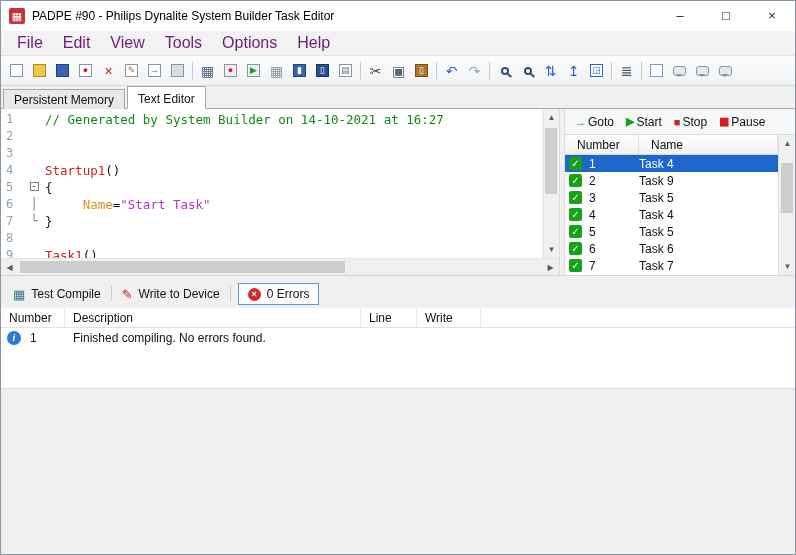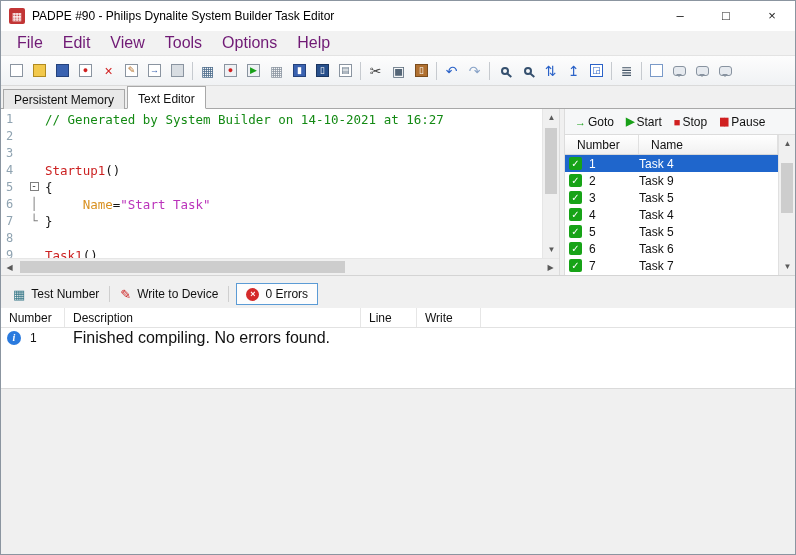--- a/index.html
+++ b/index.html
@@ -89,21 +89,21 @@
 .m0{width:64px;flex:none}
 .m1{width:296px;flex:none}
 .m2{width:56px;flex:none}
 .m3{width:64px;flex:none}
 .msg-rows{height:60px;background:#fff;flex:none}
 .mrow{height:20px;display:flex;align-items:center}
 .mc{display:flex;align-items:center}
 .mc.m0{padding-left:6px;gap:9px}
 .i-info{width:14px;height:14px;border-radius:50%;background:#2a7ade;color:#fff;text-align:center;font-family:"Liberation Serif",serif;font-style:italic;font-weight:bold;font-size:10px;line-height:14px;flex:none}
 .i-info::after{content:"i"}
-.mdesc{padding-left:8px;font-size:16px;color:#111}
+.mdesc{padding-left:8px;font-size:12px;color:#111}
 .statusbar{flex:1;background:#f0f0f0;border-top:1px solid #dadada}
 </style>
 </head>
 <body>
 
 <div class="window">
   <div class="titlebar">
     <span class="app-icon">▦</span>
     <span class="title-text">PADPE #90 - Philips Dynalite System Builder Task Editor</span>
     <div class="win-controls">
@@ -330,21 +330,21 @@
         </div>
       </div>
     </div>
   </div>
 
   <div class="hsplit"></div>
 
   <div class="compilebar">
     <div class="cbtn">
       <span class="i-grid">▦</span>
-      <span>Test Number</span>
+      <span>Test Compile</span>
     </div>
     <div class="csep"></div>
     <div class="cbtn">
       <span class="i-write">✎</span>
       <span>Write to Device</span>
     </div>
     <div class="csep"></div>
     <div class="cbadge">
       <span class="i-err"></span>
       <span>0 Errors</span>

